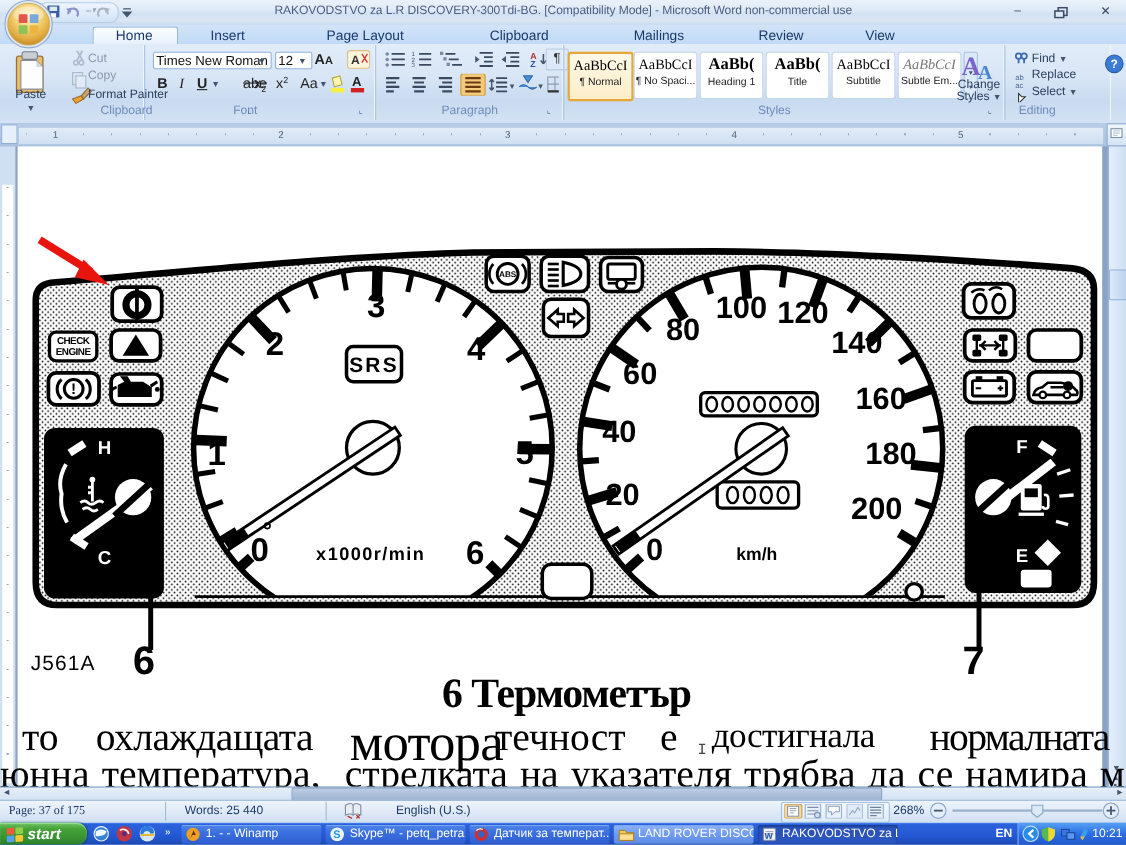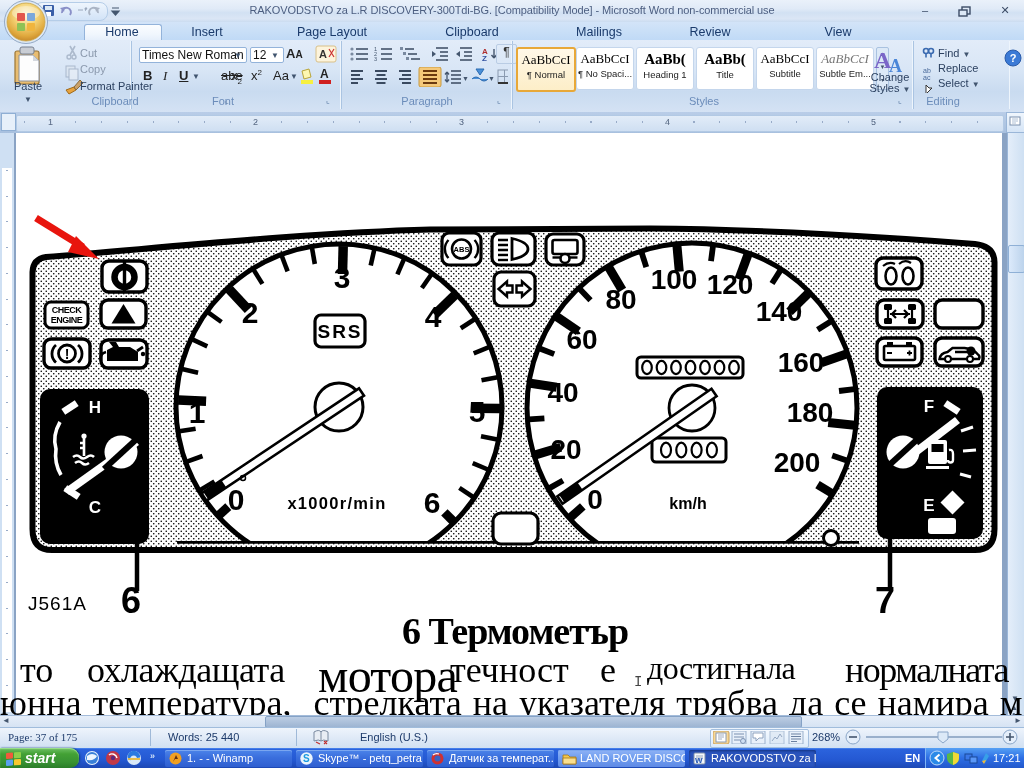--- a/index.html
+++ b/index.html
@@ -88,21 +88,21 @@
 </svg>
 
 <div class="abs" id="tabrow"></div>
 <div class="abs" id="hometab"></div>
 <div class="abs tab" style="left:84px;width:76px;">Home</div>
 <div class="abs tab" style="left:170px;width:74px;">Insert</div>
 <div class="abs tab" style="left:272px;width:120px;">Page Layout</div>
 <div class="abs tab" style="left:420px;width:104px;">Clipboard</div>
 <div class="abs tab" style="left:554px;width:90px;">Mailings</div>
 <div class="abs tab" style="left:672px;width:76px;">Review</div>
-<div class="abs tab" style="left:804px;width:68px;">View</div>
+<div class="abs tab" style="left:766px;width:68px;">View</div>
 
 <div class="abs" id="ribbon"></div>
 <div id="ribbongroups">
 
 <div class="abs group" style="left:0;width:131px;"></div>
 <div class="abs group" style="left:132px;width:209px;"></div>
 <div class="abs group" style="left:342px;width:170px;"></div>
 <div class="abs group" style="left:513px;width:400px;"></div>
 <div class="abs group" style="left:914px;width:96px;border-right:none;"></div>
 <div class="abs glabel" style="left:40px;width:150px;">Clipboard</div>
@@ -699,13 +699,13 @@
 <svg class="abs" style="left:929px;top:750px" width="62" height="16">
 <circle cx="8" cy="8" r="7" fill="#2a8ae8" stroke="#bcd8f8" stroke-width="1"></circle>
     <path d="M10.5 4.5 l-4 3.5 4 3.5" stroke="#fff" stroke-width="2" fill="none"></path>
 <path d="M24 2 l6 2 v4 q0 5 -6 7 q-6 -2 -6 -7 v-4 z" fill="#58b848"></path>
     <path d="M24 2 l6 2 v4 q0 5 -6 7 z" fill="#f0d838"></path>
 <rect x="36" y="4" width="7" height="6" fill="#3a78e8" stroke="#1a4898"></rect>
     <rect x="41" y="7" width="7" height="6" fill="#5a98f8" stroke="#1a4898"></rect>
 <path d="M53 11 l4 -8 3 3 -4 7 z" fill="#38a0e8"></path>
     <path d="M53 11 l2 3 2 -4" fill="#f0b838"></path>
 </svg>
-<div class="abs" style="left:993px;top:752px;font-size:11px;color:#fff;">17:21</div>
+<div class="abs" style="left:993px;top:752px;font-size:11px;color:#fff;">10:21</div>
 
 </body></html>

